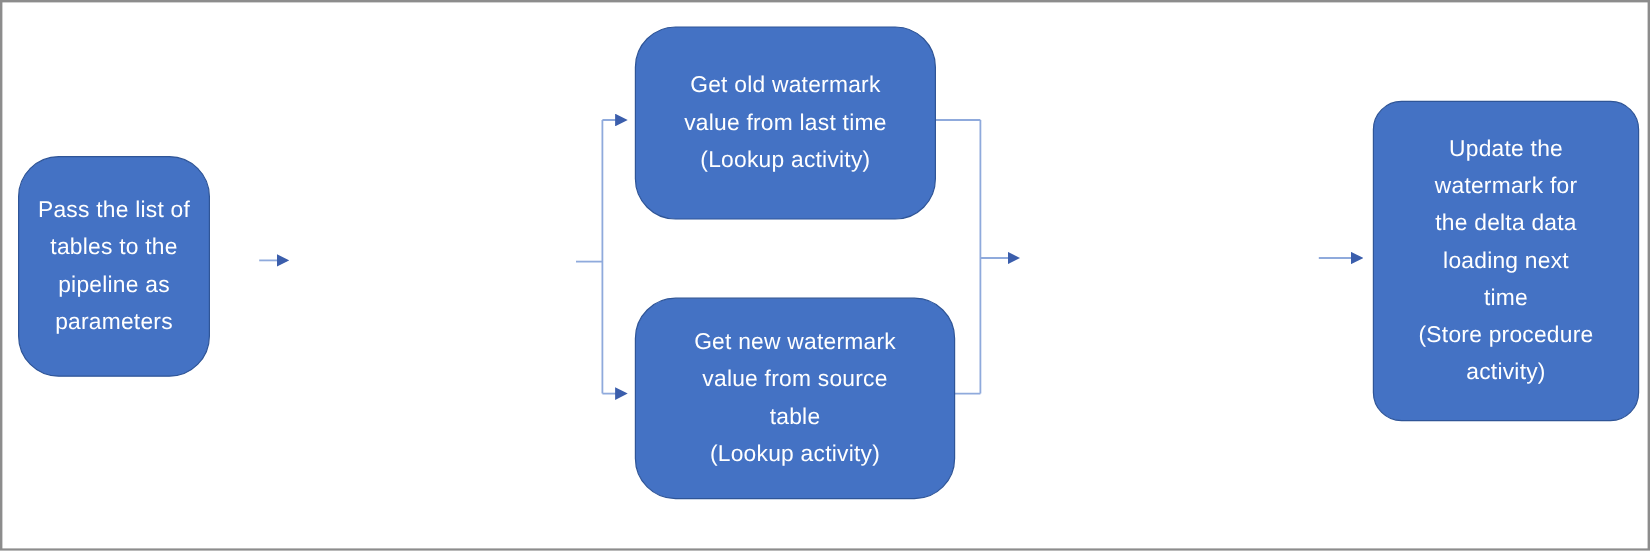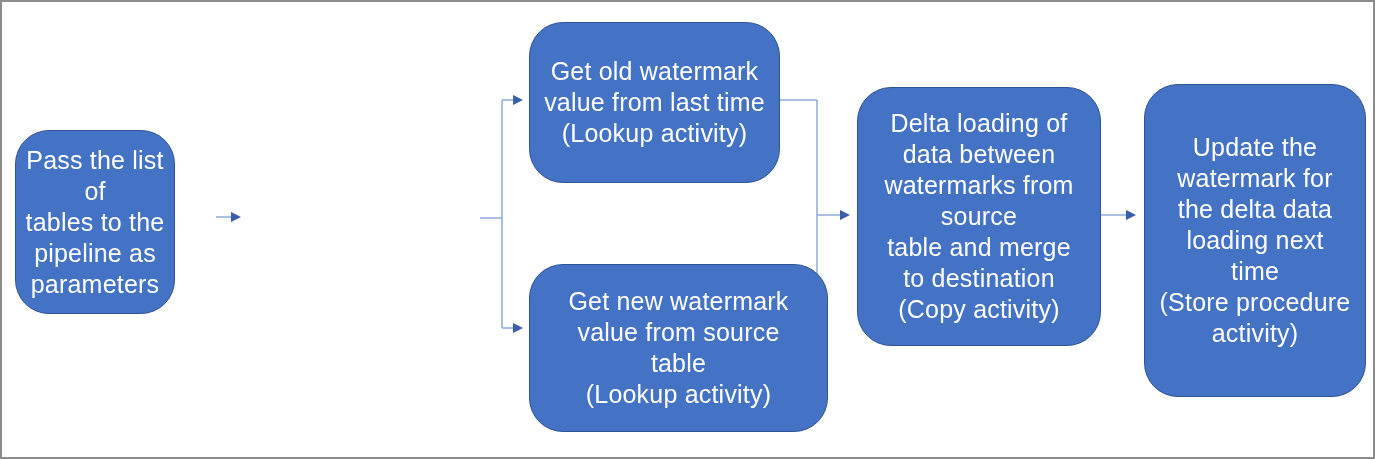--- a/index.html
+++ b/index.html
@@ -40,21 +40,21 @@
     background: var(--node_fill, #4472c4);
     border: 1.5px solid var(--node_border, #2f5597);
     border-radius: 34px;
     display: flex;
     align-items: center;
     justify-content: center;
     text-align: center;
   }
   .node-text {
     color: var(--node_text, #ffffff);
-    font-size: 25px;
+    font-size: 19px;
     line-height: 31px;
     white-space: pre-line;
     letter-spacing: 0.2px;
   }
 </style>
 </head>
 <body>
 
 <div class="canvas">
 
@@ -87,38 +87,29 @@
 parameters</span>
   </div>
 
 
   <div class="node" style="left:527px; top:20px;  width:251px; height:161px;">
     <span class="node-text">Get old watermark
 value from last time
 (Lookup activity)</span>
   </div>
 
-  <div class="node" style="left:527px; top:262px; width:299px; height:168px;">
+  <div class="node" style="left:527px; top:246px; width:267px; height:168px;">
     <span class="node-text">Get new watermark
 value from source
 table
 (Lookup activity)</span>
   </div>
 
-  <div class="node" style="left:855px; top:85px;  width:244px; height:259px;">
-    <span class="node-text">Delta loading of
-data between
-watermarks from
-source
-table and merge
-to destination
-(Copy activity)</span>
-  </div>
 
-  <div class="node" style="left:1142px;top:82px;  width:222px; height:313px;">
+  <div class="node" style="left:1142px;top:82px;  width:222px; height:267px;border-radius:24px;">
     <span class="node-text">Update the
 watermark for
 the delta data
 loading next
 time
 (Store procedure
 activity)</span>
   </div>
 
 </div>

